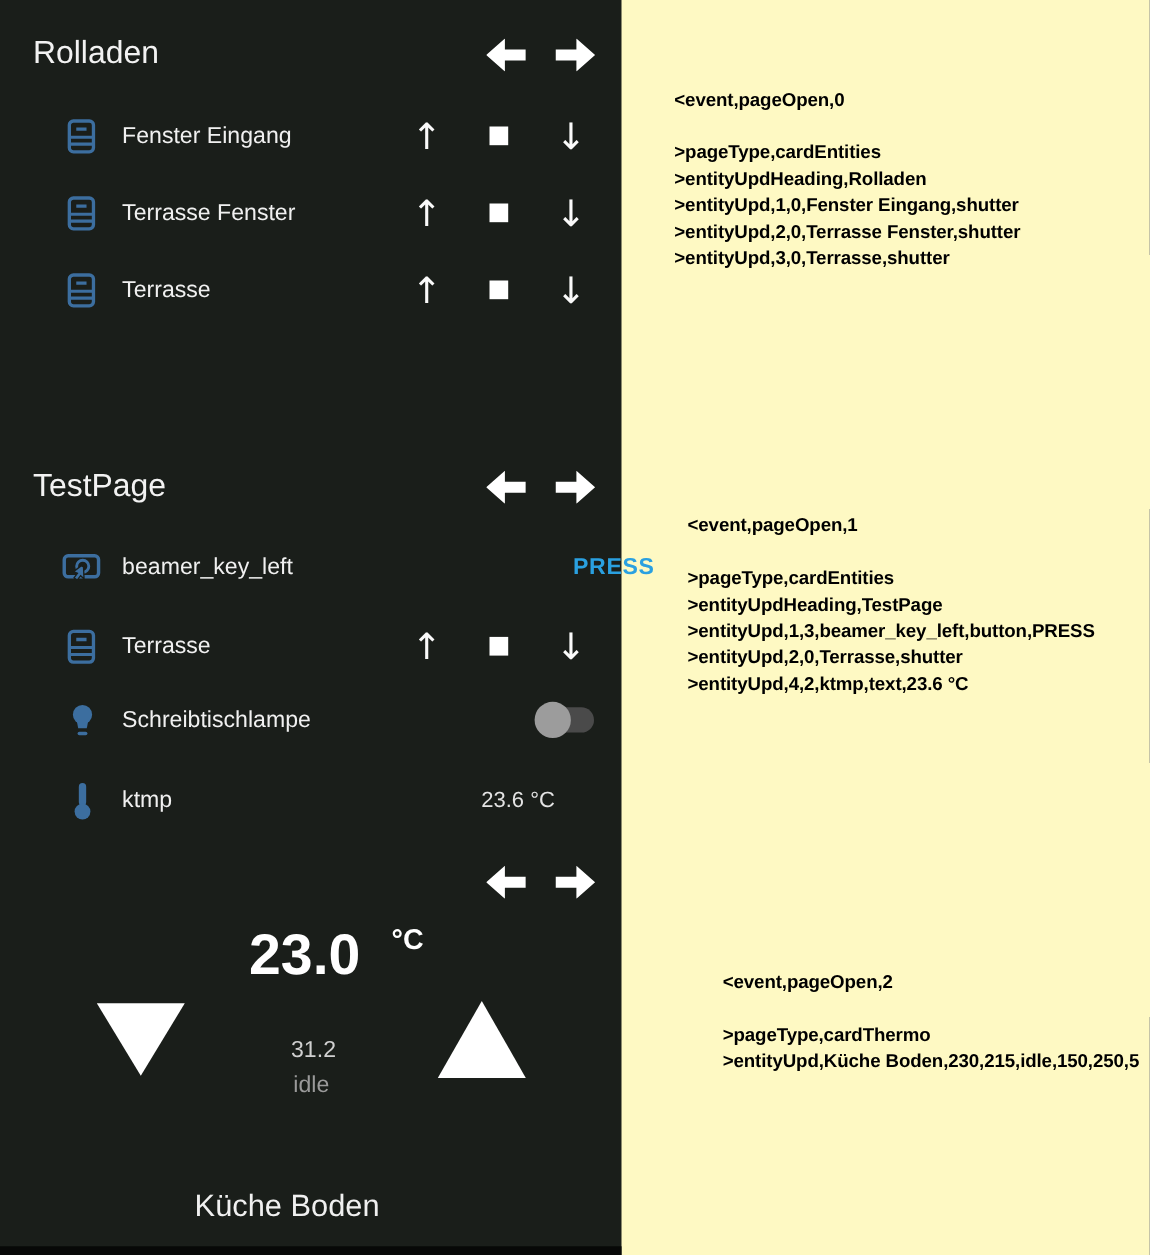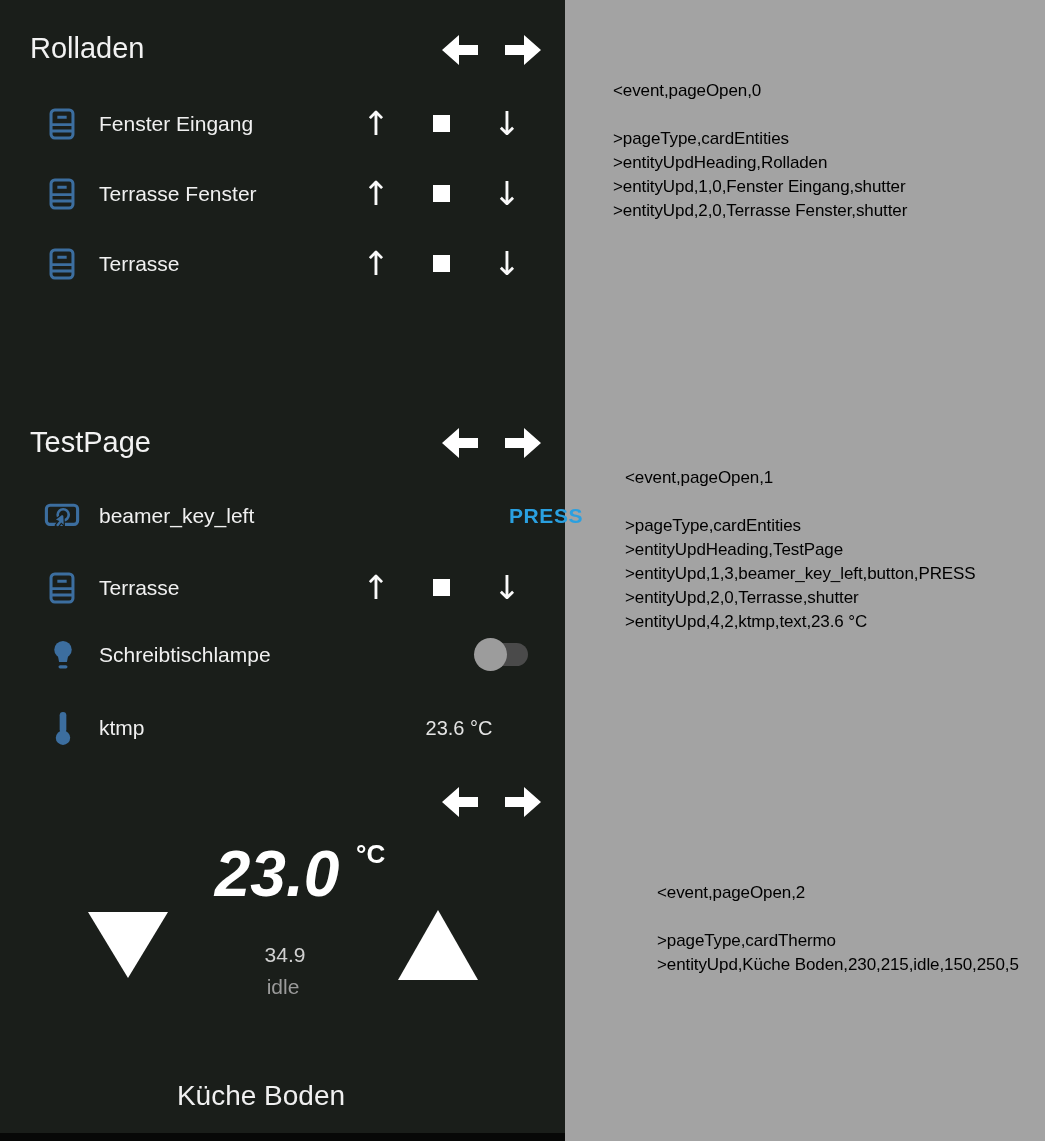--- a/index.html
+++ b/index.html
@@ -1,32 +1,32 @@
 <!DOCTYPE html>
 <html><head>
 <meta charset="utf-8">
 <style>
   html,body{margin:0;padding:0;}
   body{width:1045px;height:1141px;background:#ffffff;font-family:"Liberation Sans",sans-serif;}
-  .stage{position:relative;width:1045px;height:1141px;background:#a3a3a3;overflow:hidden;}
+  .stage{position:relative;width:1045px;height:1141px;background:#fef9c3;overflow:hidden;}
 
   
   .dark-col{position:absolute;left:0;top:0;width:565px;height:1141px;background:#1a1e1a;}
   .panel{position:absolute;left:0;width:565px;}
   #p1{top:0;height:400px;}
   #p2{top:400px;height:375px;}
   #p3{top:775px;height:366px;}
 
   .card-title{position:absolute;left:30px;font-size:29px;font-weight:400;color:#f2f2f2;line-height:36px;}
   button{background:none;border:none;padding:0;cursor:pointer;}
 
   .nav{position:absolute;width:36px;height:30px;}
   .nav svg{display:block;}
 
-  .row{position:absolute;left:4px;width:449px;height:50px;}
+  .row{position:absolute;left:16px;width:449px;height:50px;}
   .ent-icon{position:absolute;left:44px;top:50%;transform:translateY(-50%);display:block;line-height:0;}
   .ent-label{position:absolute;left:95px;top:0;height:50px;line-height:50px;font-size:21px;color:#f0f0f0;white-space:nowrap;}
 
   .ctl{position:absolute;top:0;width:50px;height:50px;line-height:50px;text-align:center;
        color:#fafafa;font-size:33px;font-family:"DejaVu Sans",sans-serif;}
   .ctl.up{left:347px;}
   .ctl.stop{left:412px;}
   .ctl.down{left:478px;}
   .sq{display:inline-block;width:17px;height:17px;background:#ffffff;vertical-align:middle;margin-top:-4px;}
 
@@ -34,32 +34,32 @@
          color:#2aa0e0;font-size:21px;font-weight:600;letter-spacing:0.6px;white-space:nowrap;margin-left:48px;}
   .val-text{position:absolute;left:455px;top:0;height:50px;line-height:50px;transform:translateX(-50%);
             color:#e4e4e4;font-size:20px;white-space:nowrap;}
 
   .toggle{position:absolute;left:470px;top:8px;width:54px;height:33px;}
   .toggle .track{position:absolute;left:10px;top:5px;width:44px;height:23px;border-radius:12px;background:#4a4a4a;}
   .toggle .knob{position:absolute;left:0;top:0;width:33px;height:33px;border-radius:50%;background:#9c9c9c;}
 
   
   .cur-temp{position:absolute;left:277px;top:67px;transform:translateX(-50%);
-            font-size:64px;font-weight:700;color:#ffffff;line-height:1;white-space:nowrap;font-style:italic;}
+            font-size:52px;font-weight:700;color:#ffffff;line-height:1;white-space:nowrap;}
   .cur-unit{position:absolute;left:356px;top:64px;font-size:26px;font-weight:700;color:#ffffff;}
   .set-temp{position:absolute;left:285px;top:168px;transform:translateX(-50%);font-size:21px;color:#d0d0d0;}
   .hvac-state{position:absolute;left:283px;top:200px;transform:translateX(-50%);font-size:21px;color:#9a9a9a;}
   .tri{position:absolute;width:0;height:0;}
   .tri-down{left:88px;top:137px;border-left:40px solid transparent;border-right:40px solid transparent;border-top:66px solid #ffffff;}
   .tri-up{left:398px;top:135px;border-left:40px solid transparent;border-right:40px solid transparent;border-bottom:70px solid #ffffff;}
   .thermo-title{position:absolute;left:261px;top:305px;transform:translateX(-50%);font-size:28px;color:#f0f0f0;white-space:nowrap;}
   .bottom-strip{position:absolute;left:0;top:1133px;width:565px;height:8px;background:#070807;}
 
   
-  .log-block{position:absolute;left:613px;width:425px;color:#000000;font-weight:400;
+  .log-block{position:absolute;left:613px;width:425px;color:#000000;font-weight:700;
              font-size:17px;line-height:24px;letter-spacing:-0.1px;white-space:nowrap;}
   .log-event{margin-bottom:24px;}
   #log0{top:79px;} #log1{top:466px;margin-left:12px;} #log2{top:881px;margin-left:44px;}
 </style>
 </head>
 <body>
 
 <div class="stage">
 
   <div class="dark-col">
@@ -209,38 +209,39 @@
       <button class="nav" style="left:505px;top:12px">
         <span>
           <svg width="36" height="30" viewBox="0 0 36 30">
               <path d="M36,15 L19,0 V10 H0 V20 H19 V30 Z" fill="#ffffff"></path>
             </svg>
         </span>
       </button>
 
       <div class="cur-temp">23.0</div>
       <div class="cur-unit">°C</div>
-      <div class="set-temp">34.9</div>
+      <div class="set-temp">31.2</div>
       <div class="hvac-state">idle</div>
 
       <div class="tri tri-down"></div>
       <div class="tri tri-up"></div>
 
       <div class="thermo-title">Küche Boden</div>
     </section>
 
     <div class="bottom-strip"></div>
   </div>
 
   <div class="log-block" id="log0">
     <div class="log-event">&lt;event,pageOpen,0</div>
     <div>&gt;pageType,cardEntities</div>
     <div>&gt;entityUpdHeading,Rolladen</div>
     <div>&gt;entityUpd,1,0,Fenster Eingang,shutter</div>
     <div>&gt;entityUpd,2,0,Terrasse Fenster,shutter</div>
+    <div>&gt;entityUpd,3,0,Terrasse,shutter</div>
   </div>
 
   <div class="log-block" id="log1">
     <div class="log-event">&lt;event,pageOpen,1</div>
     <div>&gt;pageType,cardEntities</div>
     <div>&gt;entityUpdHeading,TestPage</div>
     <div>&gt;entityUpd,1,3,beamer_key_left,button,PRESS</div>
     <div>&gt;entityUpd,2,0,Terrasse,shutter</div>
     <div>&gt;entityUpd,4,2,ktmp,text,23.6 °C</div>
   </div>

